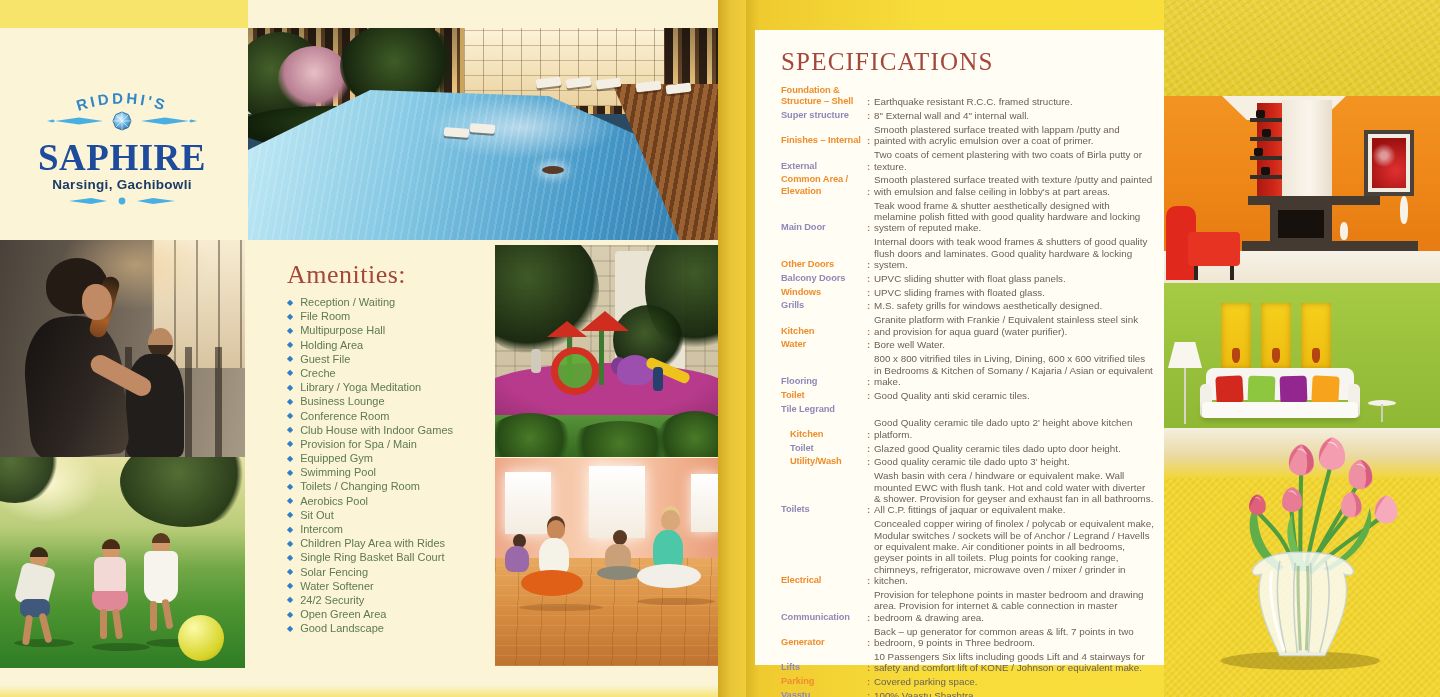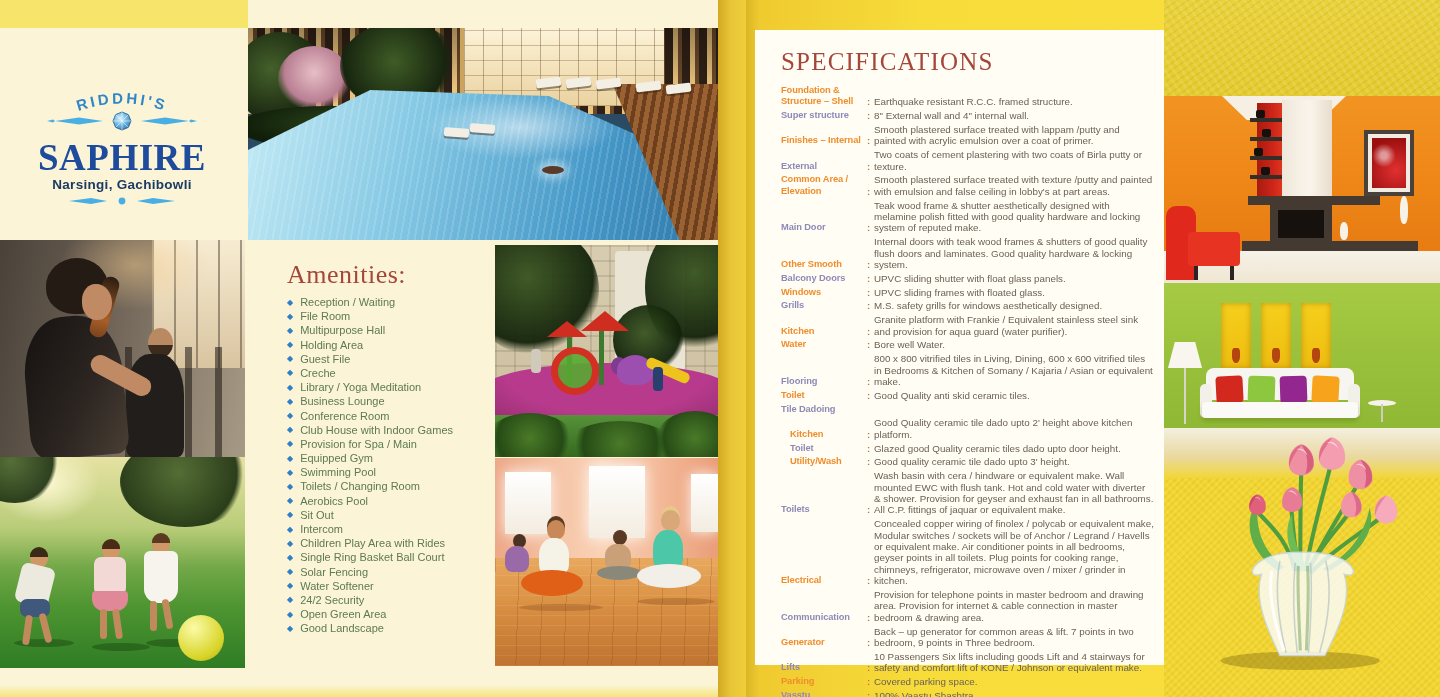--- a/index.html
+++ b/index.html
@@ -519,21 +519,21 @@
           <span class="spec-value">Smooth plastered surface treated with texture /putty and painted with emulsion and false ceiling in lobby's at part areas.</span>
         </div>
 
         <div class="spec-row" data-color="purple">
           <span class="spec-label">Main Door</span>
           <span class="spec-colon">:</span>
           <span class="spec-value">Teak wood frame &amp; shutter aesthetically designed with melamine polish fitted with good quality hardware and locking system of reputed make.</span>
         </div>
 
         <div class="spec-row" data-color="orange">
-          <span class="spec-label">Other Smooth</span>
+          <span class="spec-label">Other Doors</span>
           <span class="spec-colon">:</span>
           <span class="spec-value">Internal doors with teak wood frames &amp; shutters of good quality flush doors and laminates. Good quality hardware &amp; locking system.</span>
         </div>
 
         <div class="spec-row" data-color="purple">
           <span class="spec-label">Balcony Doors</span>
           <span class="spec-colon">:</span>
           <span class="spec-value">UPVC sliding shutter with float glass panels.</span>
         </div>
 
@@ -567,21 +567,21 @@
           <span class="spec-value">800 x 800 vitrified tiles in Living, Dining, 600 x 600 vitrified tiles in Bedrooms &amp; Kitchen of Somany / Kajaria / Asian or equivalent make.</span>
         </div>
 
         <div class="spec-row" data-color="orange">
           <span class="spec-label">Toilet</span>
           <span class="spec-colon">:</span>
           <span class="spec-value">Good Quality anti skid ceramic tiles.</span>
         </div>
 
         <div class="spec-row" data-color="purple">
-          <span class="spec-label">Tile Dadoing</span>
+          <span class="spec-label">Tile Legrand</span>
           <span class="spec-colon"></span>
           <span class="spec-value"></span>
         </div>
 
         <div class="spec-row" data-color="orange" data-indent="yes">
           <span class="spec-label">Kitchen</span>
           <span class="spec-colon">:</span>
           <span class="spec-value">Good Quality ceramic tile dado upto 2' height above kitchen platform.</span>
         </div>
 

